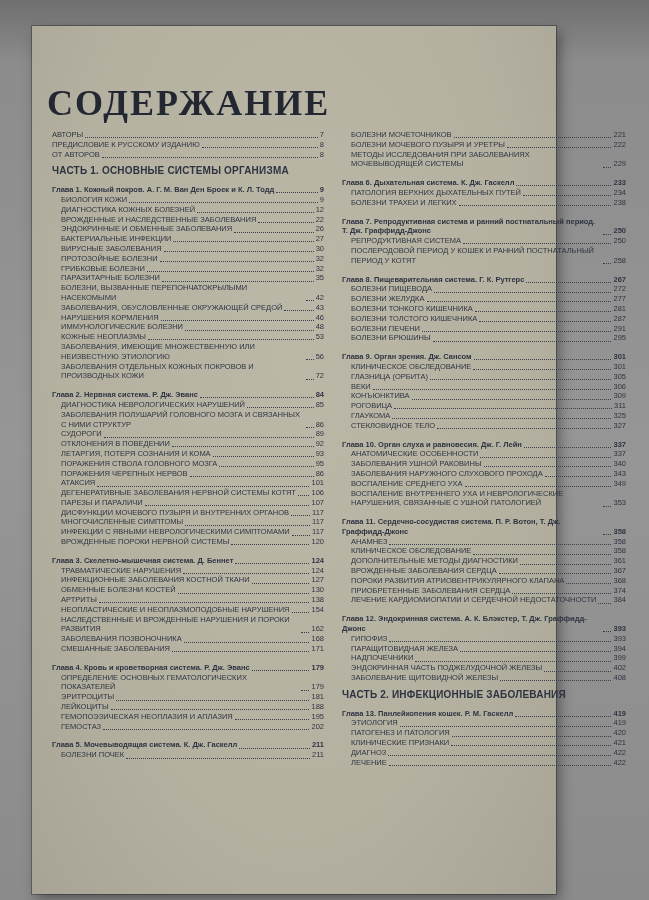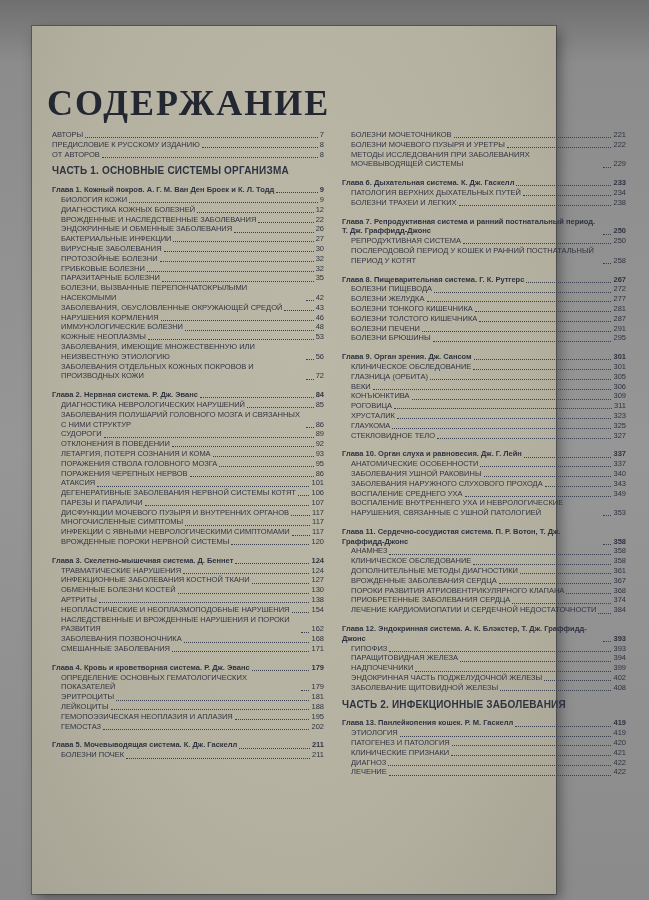--- a/index.html
+++ b/index.html
@@ -421,25 +421,20 @@
           <span class="label">КОНЪЮНКТИВА</span>
           <span class="dots"></span>
           <span class="pagenum">309</span>
         </div>
         <div class="entry section">
           <span class="label">РОГОВИЦА</span>
           <span class="dots"></span>
           <span class="pagenum">311</span>
         </div>
         <div class="entry section">
-          <span class="label">ХРУСТАЛИК</span>
-          <span class="dots"></span>
-          <span class="pagenum">323</span>
-        </div>
-        <div class="entry section">
           <span class="label">ГЛАУКОМА</span>
           <span class="dots"></span>
           <span class="pagenum">325</span>
         </div>
         <div class="entry section">
           <span class="label">СТЕКЛОВИДНОЕ ТЕЛО</span>
           <span class="dots"></span>
           <span class="pagenum">327</span>
         </div>
         <div class="entry chapter">

